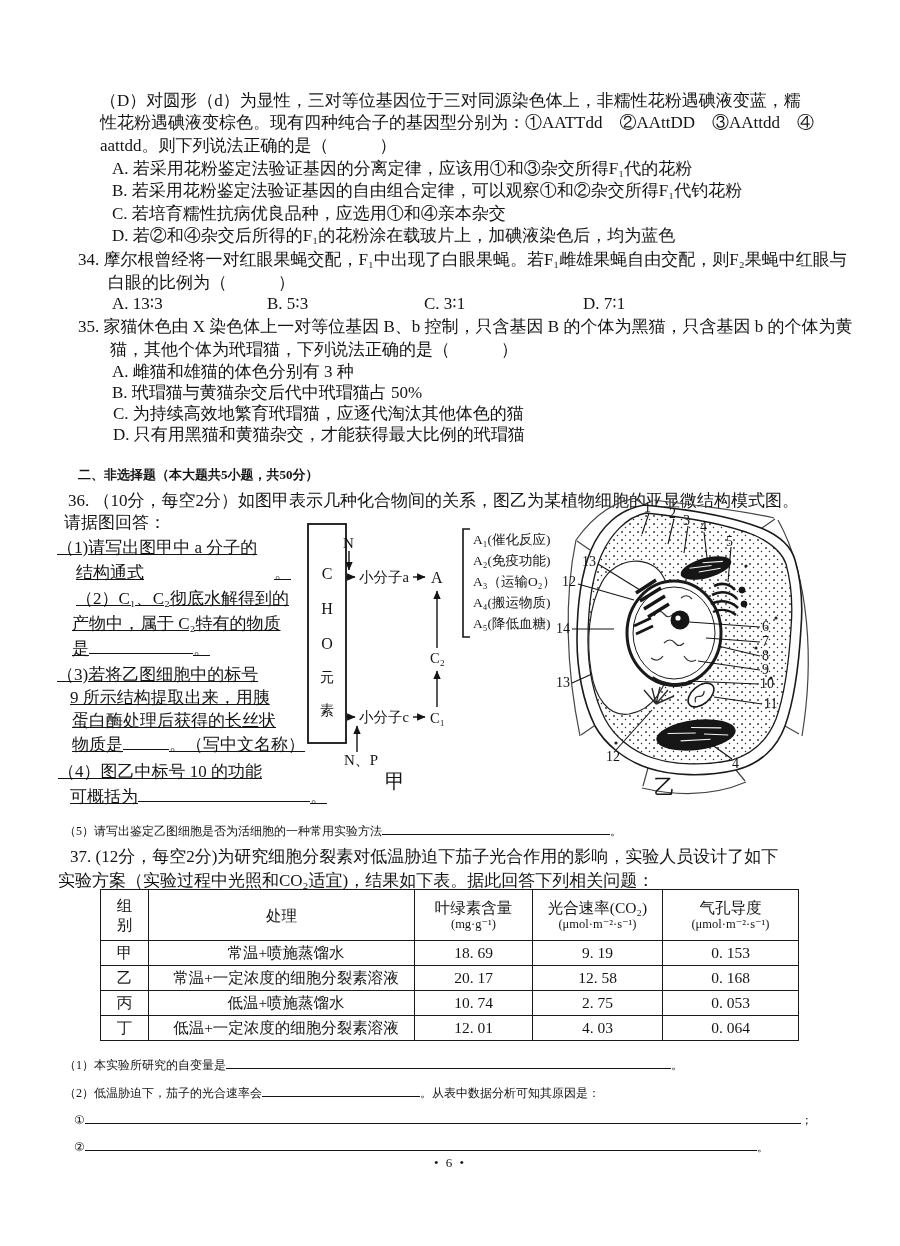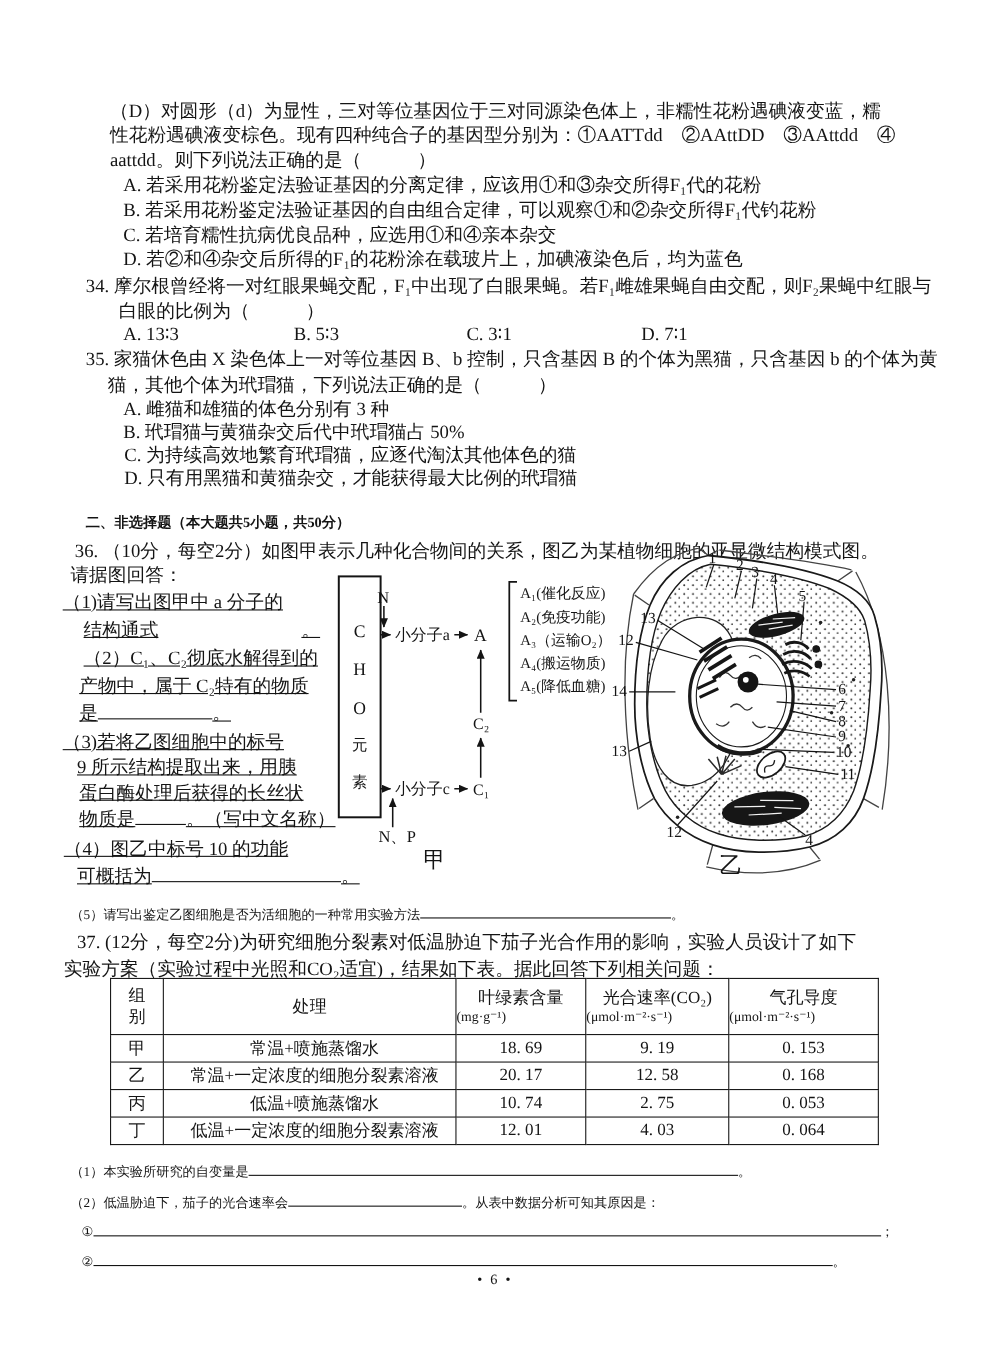--- a/index.html
+++ b/index.html
@@ -10,21 +10,21 @@
   .mid{font-size:12px;}
   .bold{font-weight:700;font-size:13px;}
   .u{display:inline-block;border-bottom:1.3px solid #141414;height:15px;vertical-align:baseline;}
   .gap{display:inline-block;height:15px;}
   .fig{position:absolute;}
   .dtable{position:absolute;left:100px;top:889px;width:698px;border-collapse:collapse;table-layout:fixed;}
   .dtable th,.dtable td{border:1.4px solid #1a1a1a;padding:0;font-weight:normal;vertical-align:middle;}
   .dtable .hrow th{height:50px;}
   .dtable .drow td{height:24px;font-size:15.5px;text-align:center;}
   .th1{font-size:15.5px;line-height:19px;text-align:center;}
-  .th2{font-size:12.5px;line-height:15px;text-align:left;}
+  .th2{font-size:12.5px;line-height:15px;text-align:center;}
   .c2{text-align:left;padding-left:9px !important;}
   .footer{position:absolute;left:0;top:1155px;width:900px;text-align:center;font-size:13px;letter-spacing:2px;}
   svg text{font-family:"Liberation Serif","DejaVu Serif",serif;fill:#141414;}
 </style>
 </head>
 <body>
 
 <div class="page">
 
   <div class="ln" style="top:90px;left:100px">（D）对圆形（d）为显性，三对等位基因位于三对同源染色体上，非糯性花粉遇碘液变蓝，糯</div>
@@ -36,21 +36,21 @@
   <div class="ln" style="top:225px;left:112px">D. 若②和④杂交后所得的F₁的花粉涂在载玻片上，加碘液染色后，均为蓝色</div>
 
   <div class="ln" style="top:249px;left:78px">34. 摩尔根曾经将一对红眼果蝇交配，F₁中出现了白眼果蝇。若F₁雌雄果蝇自由交配，则F₂果蝇中红眼与</div>
   <div class="ln" style="top:272px;left:108px">白眼的比例为（　　　）</div>
   <div class="ln" style="top:293px;left:112px">A. 13∶3</div>
   <div class="ln" style="top:293px;left:267px">B. 5∶3</div>
   <div class="ln" style="top:293px;left:424px">C. 3∶1</div>
   <div class="ln" style="top:293px;left:583px">D. 7∶1</div>
 
   <div class="ln" style="top:316px;left:78px">35. 家猫休色由 X 染色体上一对等位基因 B、b 控制，只含基因 B 的个体为黑猫，只含基因 b 的个体为黄</div>
-  <div class="ln" style="top:339px;left:98px">猫，其他个体为玳瑁猫，下列说法正确的是（　　　）</div>
+  <div class="ln" style="top:339px;left:110px">猫，其他个体为玳瑁猫，下列说法正确的是（　　　）</div>
   <div class="ln" style="top:361px;left:112px">A. 雌猫和雄猫的体色分别有 3 种</div>
   <div class="ln" style="top:382px;left:112px">B. 玳瑁猫与黄猫杂交后代中玳瑁猫占 50%</div>
   <div class="ln" style="top:403px;left:113px">C. 为持续高效地繁育玳瑁猫，应逐代淘汰其他体色的猫</div>
   <div class="ln" style="top:424px;left:113px">D. 只有用黑猫和黄猫杂交，才能获得最大比例的玳瑁猫</div>
 
   <div class="ln bold" style="top:464px;left:78px">二、非选择题（本大题共5小题，共50分）</div>
 
   <div class="ln" style="top:490px;left:68px">36. （10分，每空2分）如图甲表示几种化合物间的关系，图乙为某植物细胞的亚显微结构模式图。</div>
   <div class="ln" style="top:512px;left:64px">请据图回答：</div>
 

